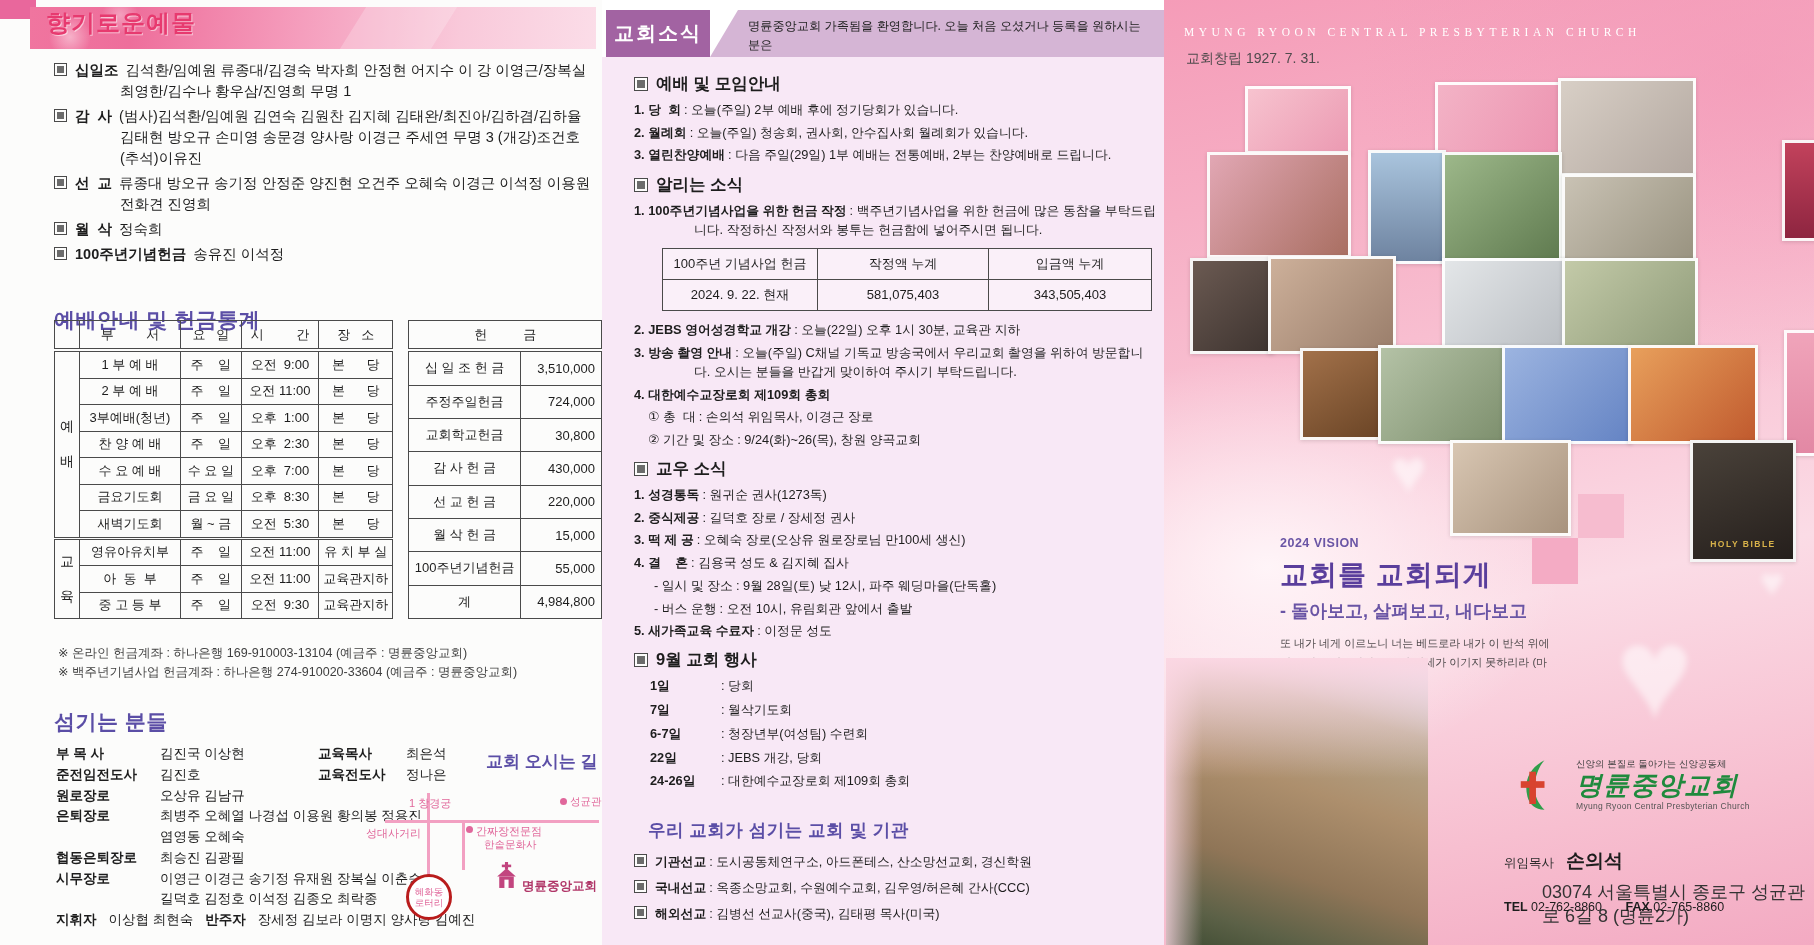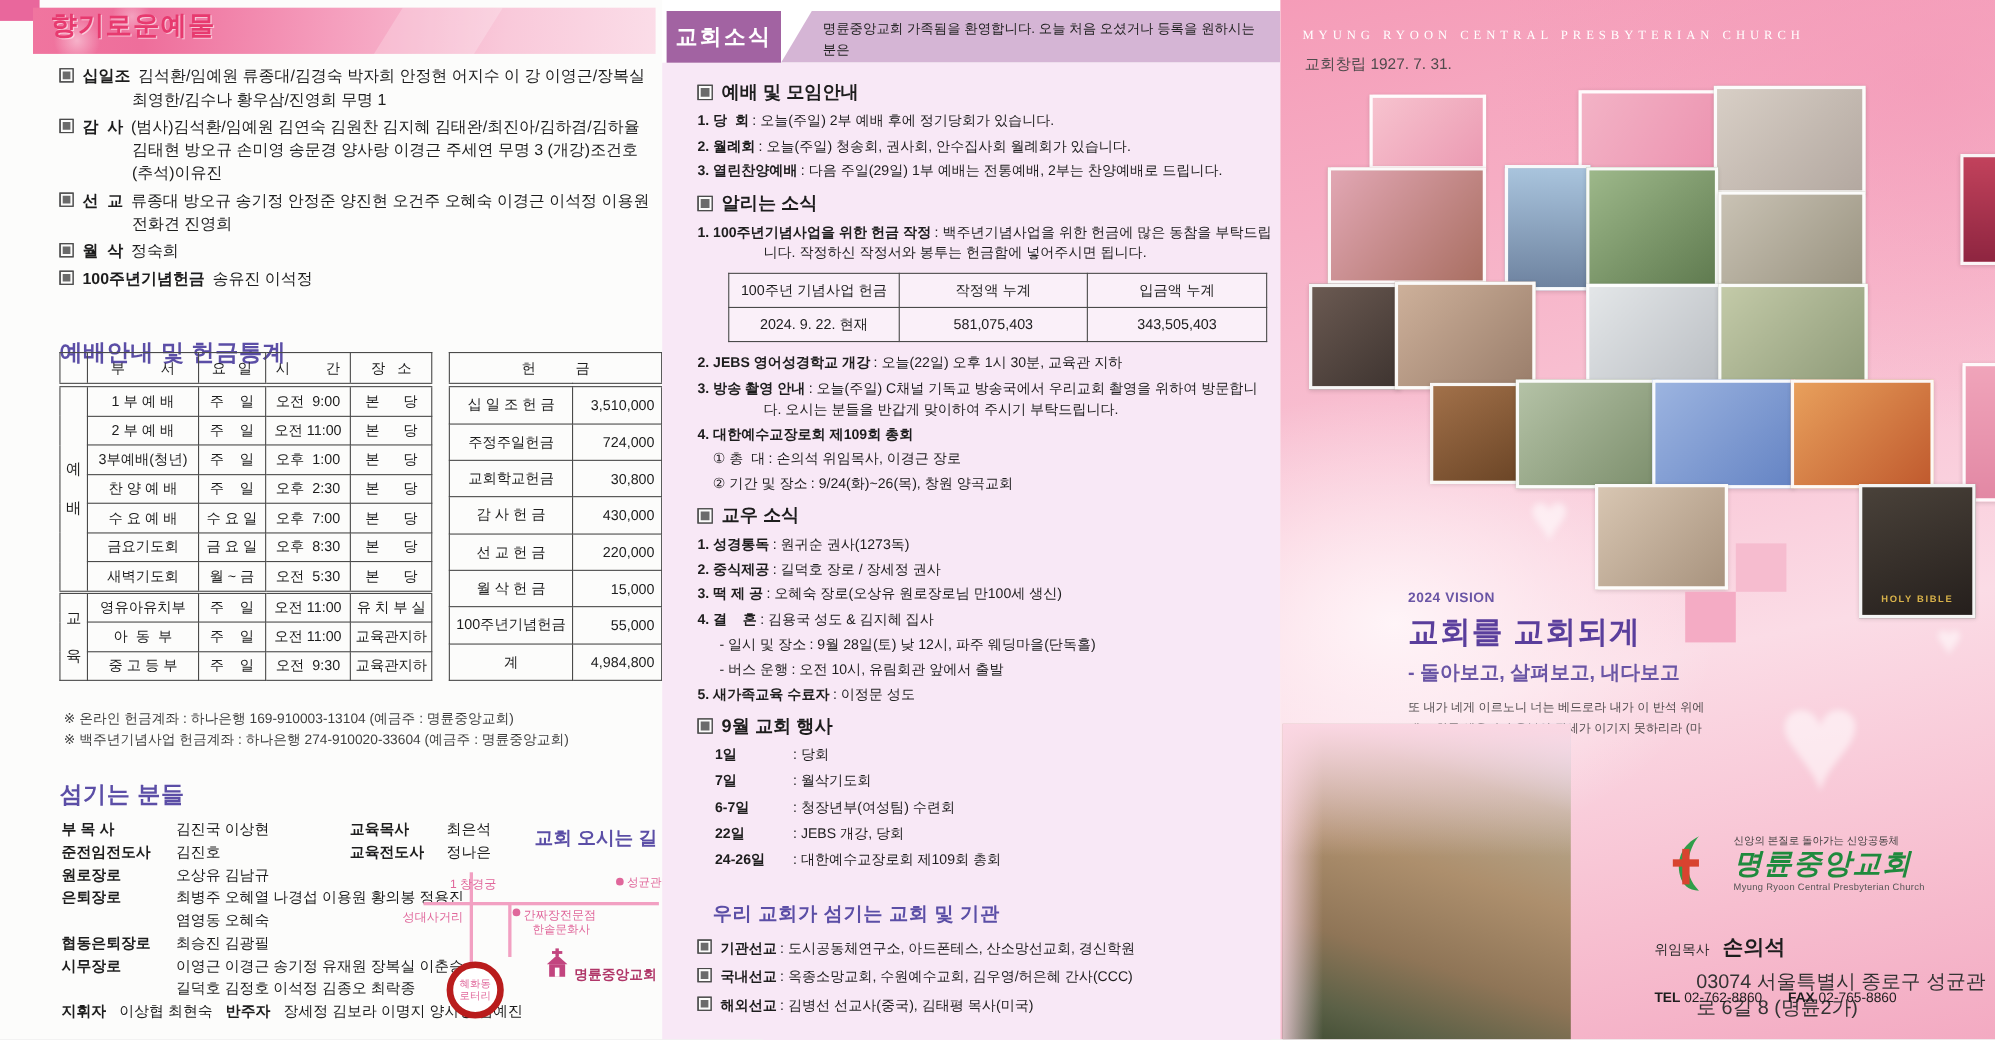--- a/index.html
+++ b/index.html
@@ -52,21 +52,21 @@
   .srole{font-weight:700;white-space:pre;}
   .w1{width:104px;} .wn1{width:158px;} .w2{width:88px;}
   .cont{padding-left:104px;}
   .sline .gap{width:12px;}
 
   
   .l-map-h{position:absolute;left:486px;top:750px;font-size:17px;font-weight:800;color:#5b4ea6;white-space:pre;}
   .road{position:absolute;background:#f2a0c2;}
   .map-lab{position:absolute;font-size:11px;color:#e0679b;white-space:pre;}
   .map-dot{position:absolute;width:7px;height:7px;border-radius:50%;background:#e0679b;}
-  .rotary{position:absolute;left:406px;top:874px;width:40px;height:40px;border:6px solid #b91c1c;
+  .rotary{position:absolute;left:406px;top:874px;width:40px;height:40px;border:3px solid #b91c1c;
       border-radius:50%;display:flex;align-items:center;justify-content:center;text-align:center;
       font-size:9.5px;line-height:1.2;color:#e0679b;white-space:pre-line;background:#fff;}
   .church-ico{position:absolute;left:494px;top:862px;}
   .church-lab{position:absolute;left:522px;top:878px;font-size:12.5px;font-weight:700;color:#b03668;white-space:pre;}
 
   
   .panel-mid{position:absolute;left:602px;top:0;width:562px;height:945px;background:#fff;}
   .m-bg{position:absolute;left:0;top:57px;width:562px;height:888px;background:#f8e8f6;}
   .m-header{position:absolute;left:4px;top:10px;width:104px;height:47px;background:#a263a2;color:#fff;
       display:flex;align-items:center;justify-content:center;font-size:20px;font-weight:800;letter-spacing:2px;}

